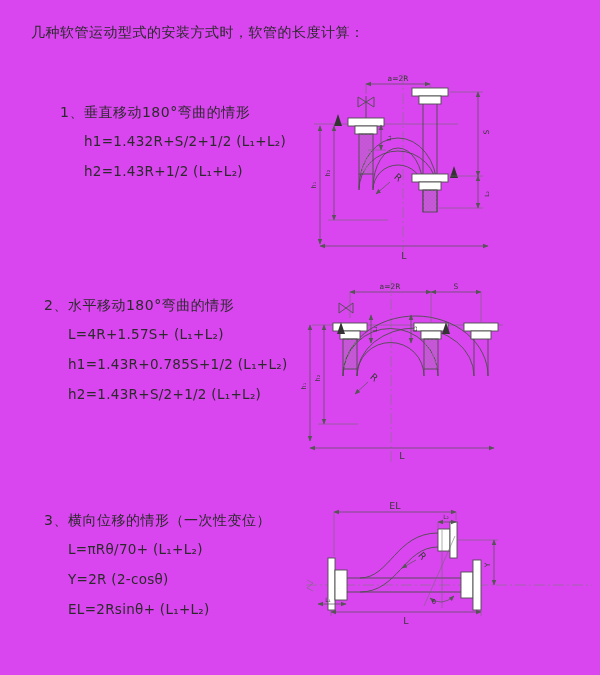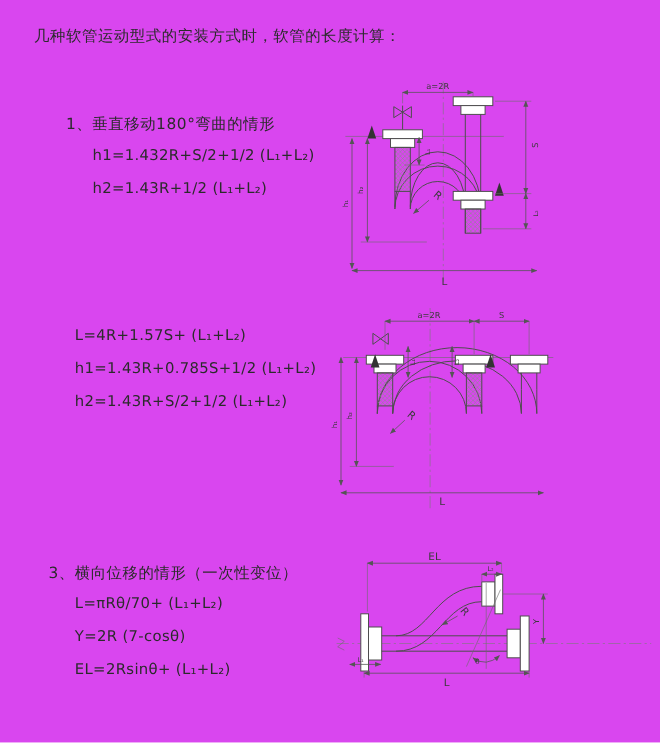--- a/index.html
+++ b/index.html
@@ -27,29 +27,30 @@
 
   <div class="title">几种软管运动型式的安装方式时，软管的长度计算：</div>
 
   <div class="section sec1">
     <div class="heading">1、垂直移动180°弯曲的情形</div>
     <div class="formula">h1=1.432R+S/2+1/2 (L₁+L₂)</div>
     <div class="formula">h2=1.43R+1/2 (L₁+L₂)</div>
   </div>
 
   <div class="section sec2">
+    <div class="heading">2、水平移动180°弯曲的情形</div>
     <div class="formula">L=4R+1.57S+ (L₁+L₂)</div>
     <div class="formula">h1=1.43R+0.785S+1/2 (L₁+L₂)</div>
     <div class="formula">h2=1.43R+S/2+1/2 (L₁+L₂)</div>
   </div>
 
   <div class="section sec3">
     <div class="heading">3、横向位移的情形（一次性变位）</div>
     <div class="formula">L=πRθ/70+ (L₁+L₂)</div>
-    <div class="formula">Y=2R (7-cosθ)</div>
+    <div class="formula">Y=2R (2-cosθ)</div>
     <div class="formula">EL=2Rsinθ+ (L₁+L₂)</div>
   </div>
 
   <svg class="d1" width="292" height="192" viewBox="0 0 292 192">
     <defs>
       <marker id="ar1" viewBox="0 0 10 10" refX="9" refY="5" markerWidth="8" markerHeight="8" orient="auto-start-reverse">
         <path d="M0,1 L10,5 L0,9 z" fill="#555"></path>
       </marker>
       <pattern id="hp1" width="4" height="4" patternUnits="userSpaceOnUse">
         <path d="M0,4 L4,0 M0,0 L4,4" stroke="#8a8a8a" stroke-width="0.5"></path>

